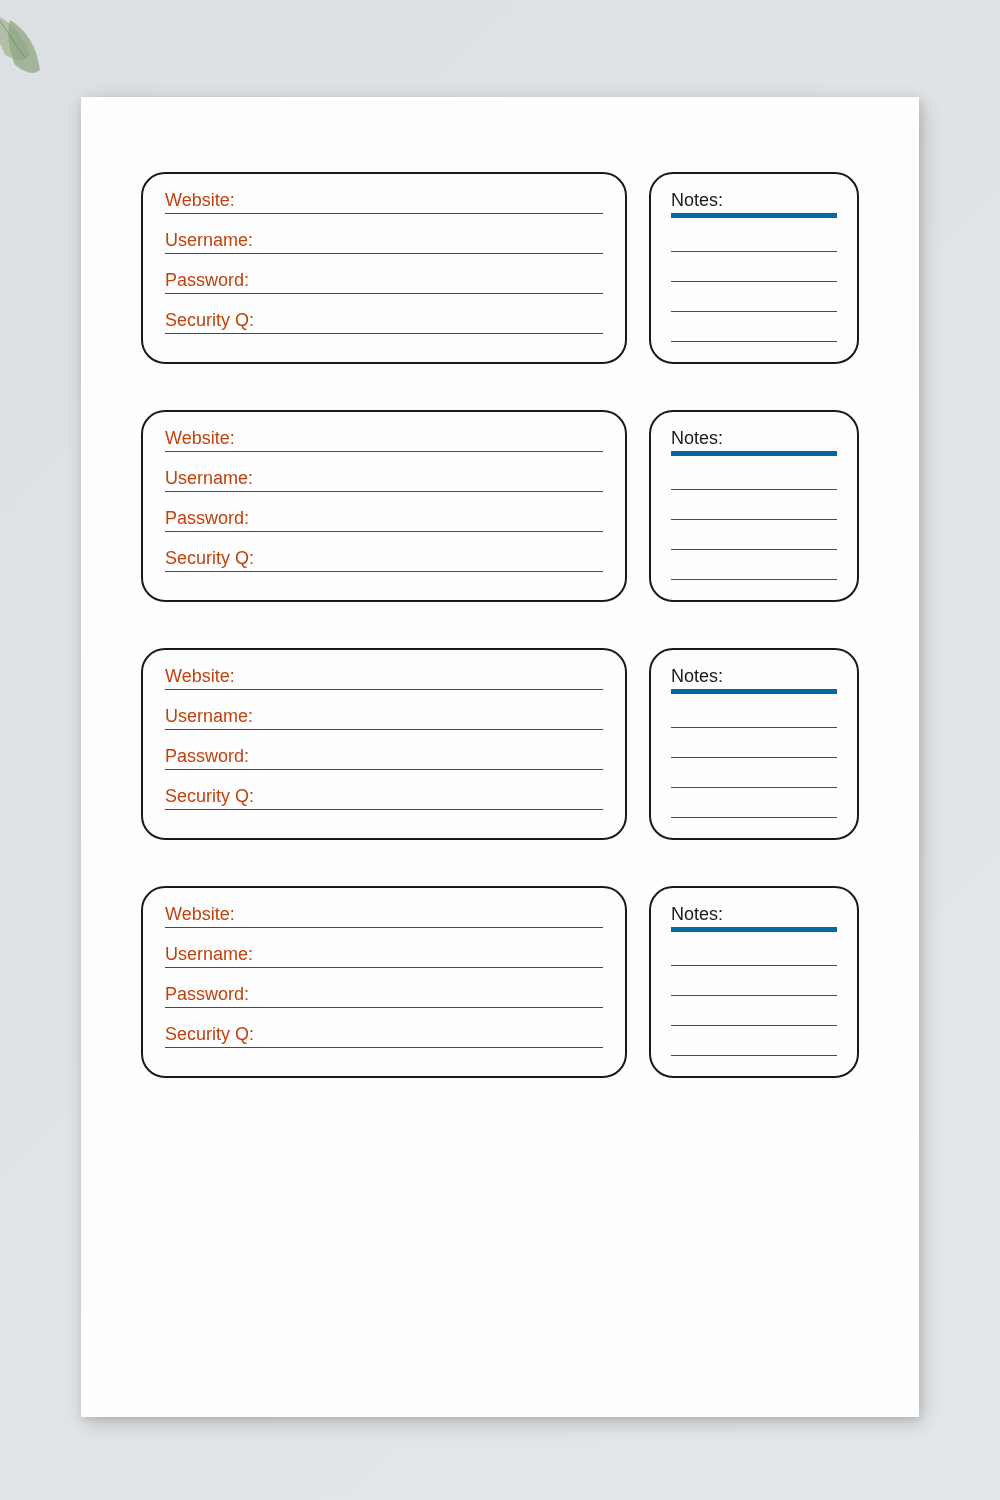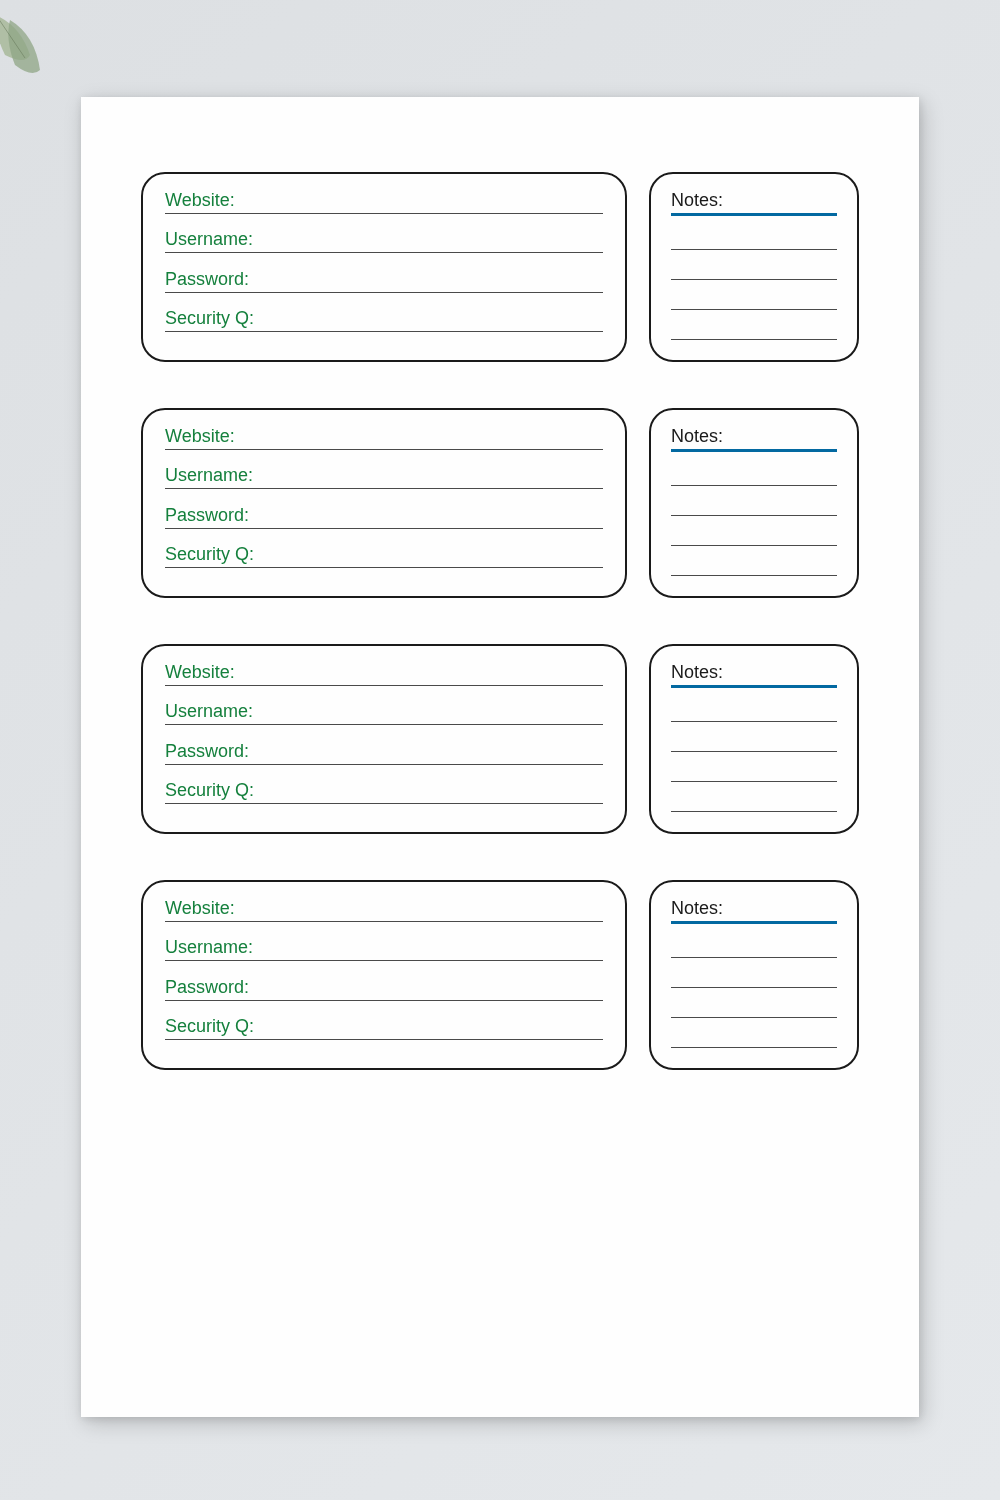--- a/index.html
+++ b/index.html
@@ -85,29 +85,29 @@
       align-items: baseline;
       border-bottom: 1px solid #4a4a4a;
       padding-bottom: 2px;
       margin-bottom: 14px;
     }
     .field-row:last-child {
       margin-bottom: 8px;
     }
     .field-label {
       font-size: 18px;
-      color: #15803d;
+      color: #c2410c;
       font-weight: 500;
       white-space: nowrap;
     }
     .notes-label {
       font-size: 18px;
       color: #1a1a1a;
       font-weight: 500;
-      border-bottom: 3px solid #0369a1;
+      border-bottom: 5px solid #0369a1;
       padding-bottom: 2px;
       margin-bottom: 4px;
     }
     .note-line {
       border-bottom: 1px solid #4a4a4a;
       height: 30px;
     }
   </style>
 </head>
 <body>

